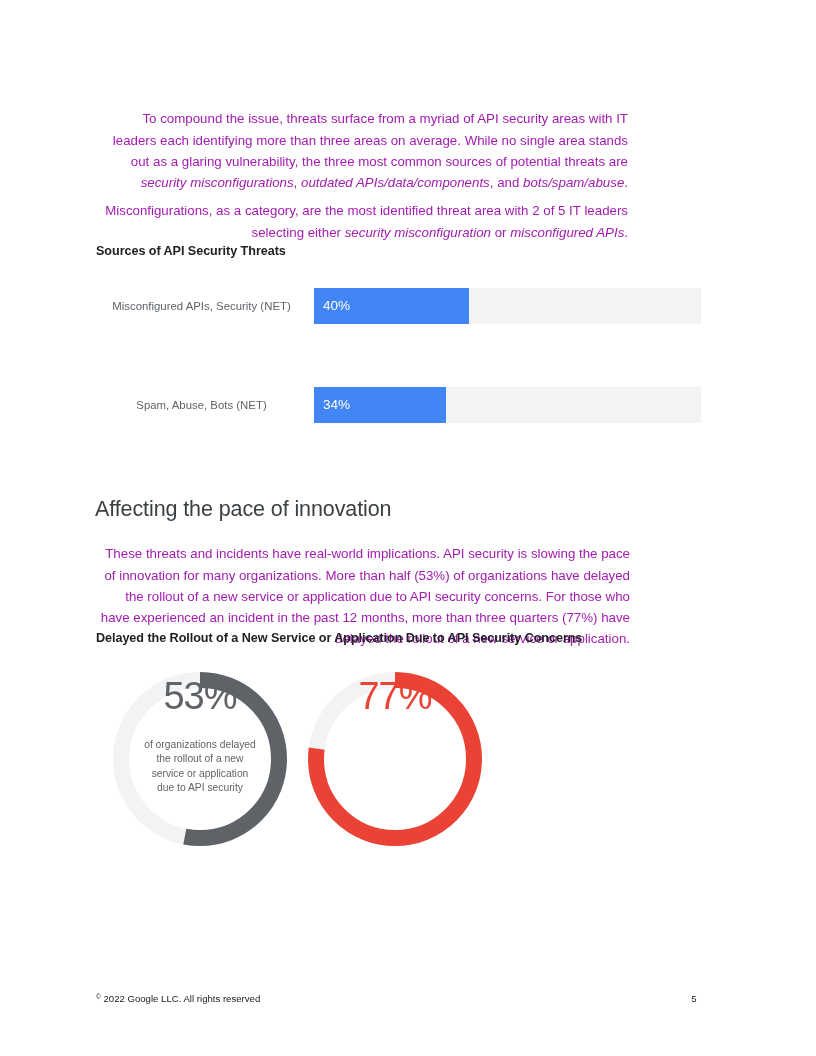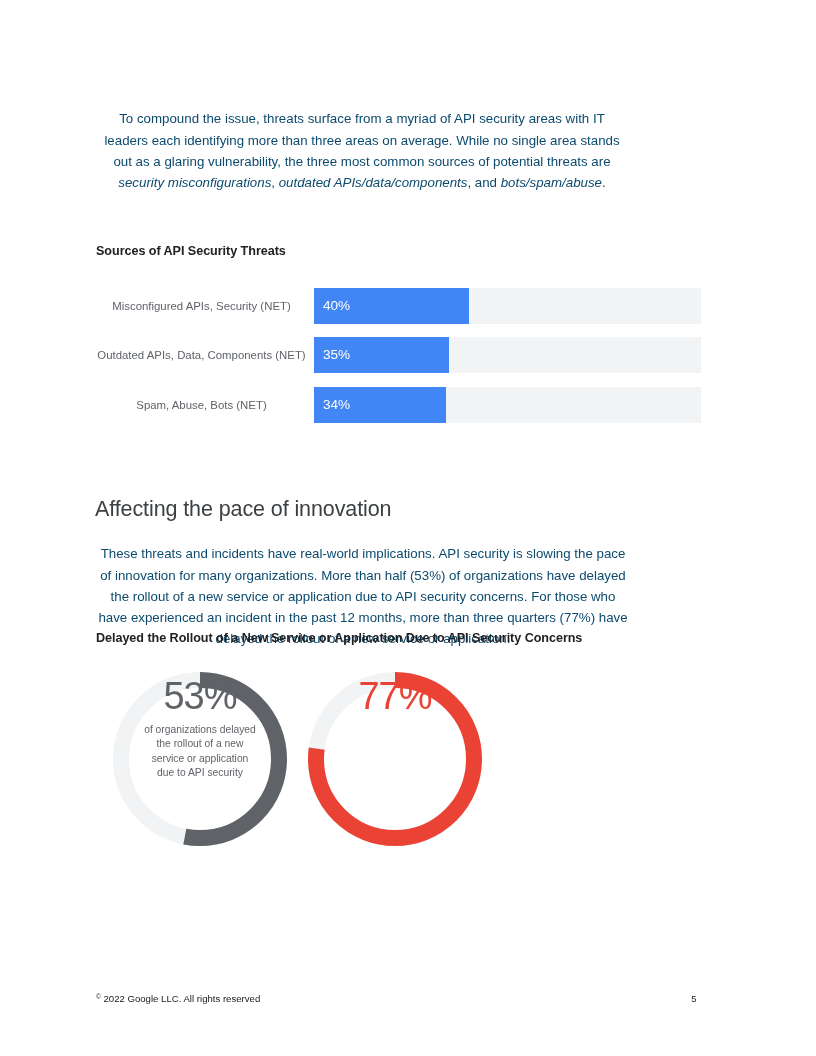--- a/index.html
+++ b/index.html
@@ -23,22 +23,22 @@
     overflow: hidden;
   }
 
   
   .para {
     position: absolute;
     left: 96px;
     width: 532px;
     font-size: 13.3px;
     line-height: 21.2px;
-    color: #0c4a6e;
-    text-align: center;
+    color: #a21caf;
+    text-align: right;
   }
   .para em { font-style: italic; }
 
   #para-1 { top: 95px; }
   #para-2 { top: 187px; }
   #para-3 { top: 530px; width: 534px; }
 
   
   .chart-title {
     position: absolute;
@@ -149,21 +149,21 @@
     width: 142px;
     height: 134px;
     text-align: center;
   }
   .donut-pct {
     font-size: 38px;
     line-height: 45px;
     letter-spacing: -1px;
   }
   .donut-caption {
-    margin-top: 4px;
+    margin-top: 19px;
     font-size: 10.3px;
     line-height: 14.3px;
     color: #5f6368;
   }
   .donut-caption span { display: block; }
 
   
   #footer-copyright {
     position: absolute;
     left: 96px;
@@ -186,36 +186,30 @@
     text-align: center;
   }
 </style>
 </head>
 <body>
 
 <div class="page">
 
   <p class="para" id="para-1"><span>To compound the issue, threats surface from a myriad of API security areas with IT leaders each identifying more than three areas on average. While no single area stands out as a glaring vulnerability, the three most common sources of potential threats are </span><em>security misconfigurations</em><span>, </span><em>outdated APIs/data/components</em><span>, and </span><em>bots/spam/abuse</em><span>.</span></p>
 
+  <p class="para" id="para-2"><span>Misconfigurations, as a category, are the most identified threat area with 2 of 5 IT leaders selecting either </span><em>security misconfiguration</em><span> or </span><em>misconfigured APIs</em><span>.</span></p>
 
   <div class="chart-title" id="bar-chart-title">Sources of API Security Threats</div>
 
   <div id="bar-chart">
     <div class="bar-row r0">
       <div class="bar-label">Misconfigured APIs, Security (NET)</div>
       <div class="bar-track">
         <div class="bar-fill" style="width: 40%;"></div>
         <div class="bar-value">40%</div>
-      </div>
-    </div>
-    <div class="bar-row r1">
-      <div class="bar-label">Outdated APIs, Data, Components (NET)</div>
-      <div class="bar-track">
-        <div class="bar-fill" style="width: 35%;"></div>
-        <div class="bar-value">35%</div>
       </div>
     </div>
     <div class="bar-row r2">
       <div class="bar-label">Spam, Abuse, Bots (NET)</div>
       <div class="bar-track">
         <div class="bar-fill" style="width: 34%;"></div>
         <div class="bar-value">34%</div>
       </div>
     </div>
   </div>

